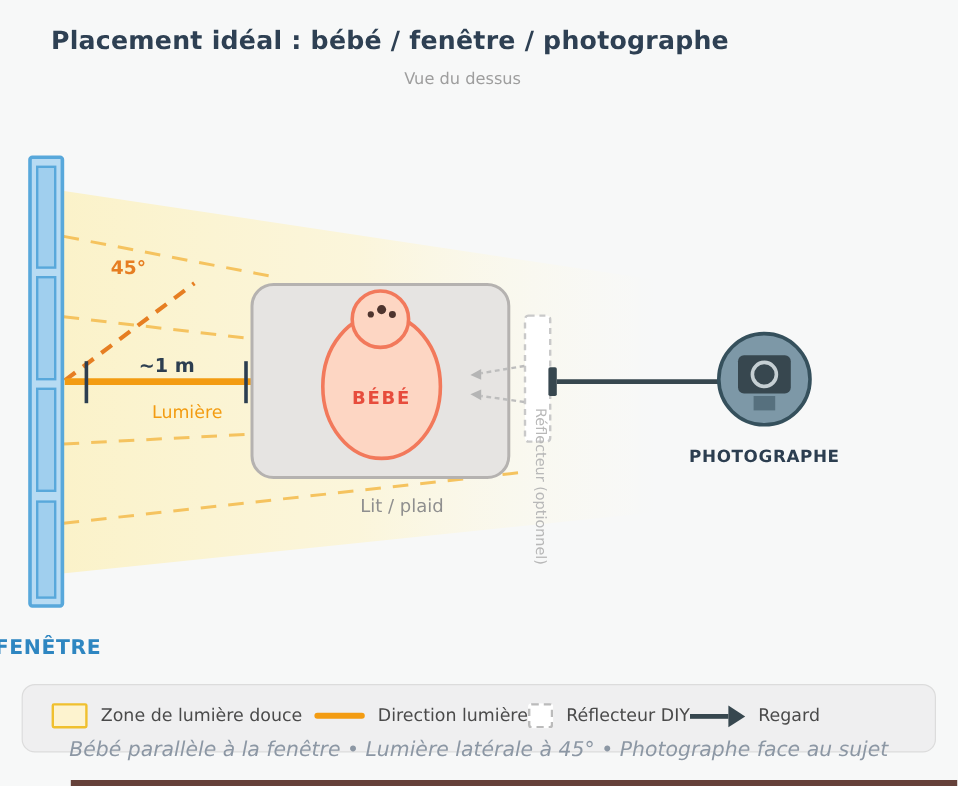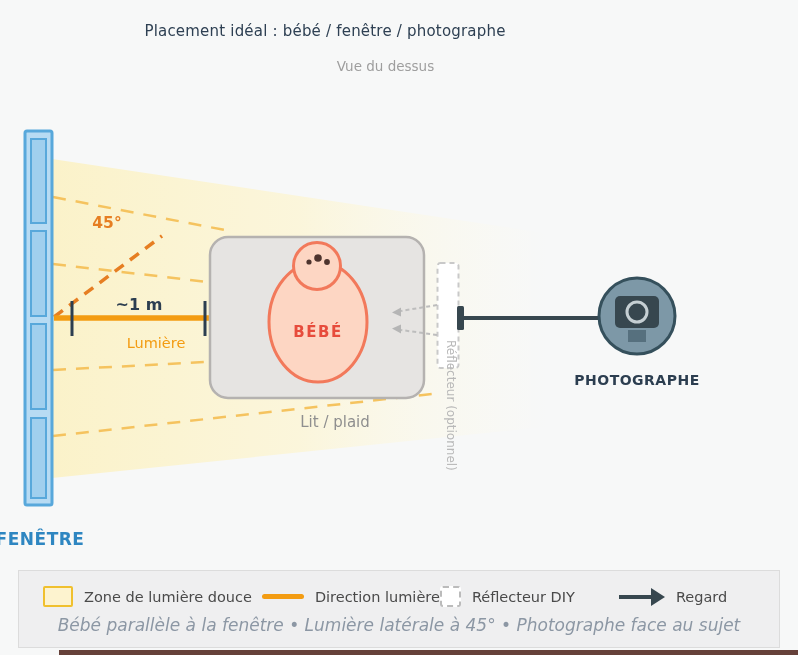--- a/index.html
+++ b/index.html
@@ -1,30 +1,30 @@
 <!DOCTYPE html>
 <html><head>
 <meta charset="utf-8">
 <style>
   html,body{margin:0;padding:0;}
   body{font-family:"DejaVu Sans","Liberation Sans",sans-serif;background:#f7f8f8;}
   .stage{position:relative;width:798px;height:655px;background:#f7f8f8;overflow:hidden;}
   .title{position:absolute;top:22px;left:0;width:650px;text-align:center;
-         font-size:15px;font-weight:normal;color:#2e4053;letter-spacing:.2px;}
+         font-size:21px;font-weight:bold;color:#2e4053;letter-spacing:.2px;}
   .subtitle{position:absolute;top:58px;left:0;width:771px;text-align:center;
          font-size:13.5px;color:#9e9e9e;}
   svg.diagram{position:absolute;left:0;top:0;}
   svg text{font-family:"DejaVu Sans","Liberation Sans",sans-serif;}
-  .legend{position:absolute;left:18px;top:570px;width:762px;height:78px;
-          background:#efeff0;border:1px solid #dcdcdc;border-radius:0;box-sizing:border-box;}
+  .legend{position:absolute;left:18px;top:570px;width:762px;height:57px;
+          background:#efeff0;border:1px solid #dcdcdc;border-radius:11px;box-sizing:border-box;}
   .legend-row{display:flex;align-items:center;padding:15px 0 0 24px;}
   .legend-item{display:flex;align-items:center;font-size:14.5px;color:#4a4a4a;}
   .li-gap-s{margin-right:10px;}
   .li-gap-m{}
-  .li-gap-l{margin-right:44px;}
+  .li-gap-l{}
   .sw-zone{width:30px;height:21px;background:#fdf3cf;border:2px solid #f0c02e;
            border-radius:2px;margin-right:11px;box-sizing:border-box;}
   .sw-dir{width:42px;height:5px;background:#f39c12;border-radius:3px;margin-right:11px;}
   .sw-refl{width:21px;height:21px;background:#ffffff;border:2px dashed #bbbbbb;
            border-radius:3px;margin-right:11px;box-sizing:border-box;}
   .sw-gaze{display:flex;align-items:center;margin-right:11px;}
   .sw-gaze .shaft{width:32px;height:4px;background:#37474f;}
   .sw-gaze .head{width:0;height:0;border-left:14px solid #37474f;
            border-top:9px solid transparent;border-bottom:9px solid transparent;}
   .legend-note{margin-top:8px;text-align:center;font-style:italic;

